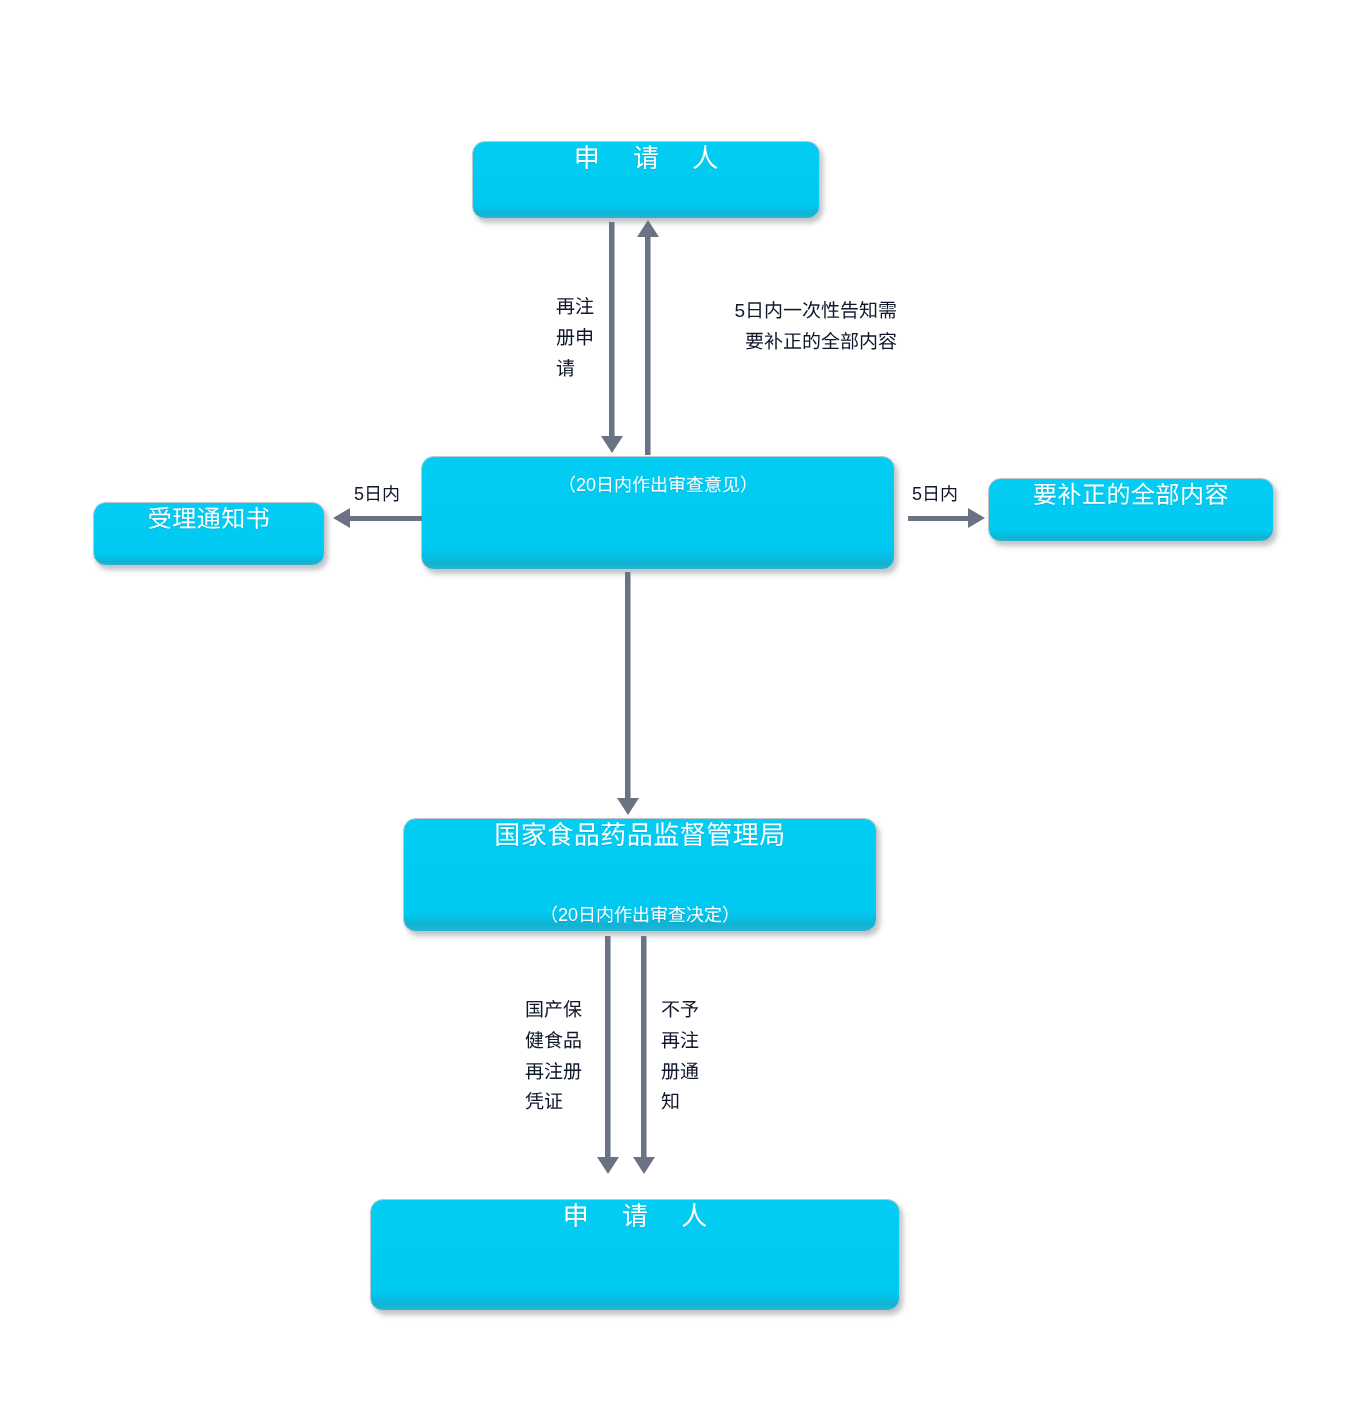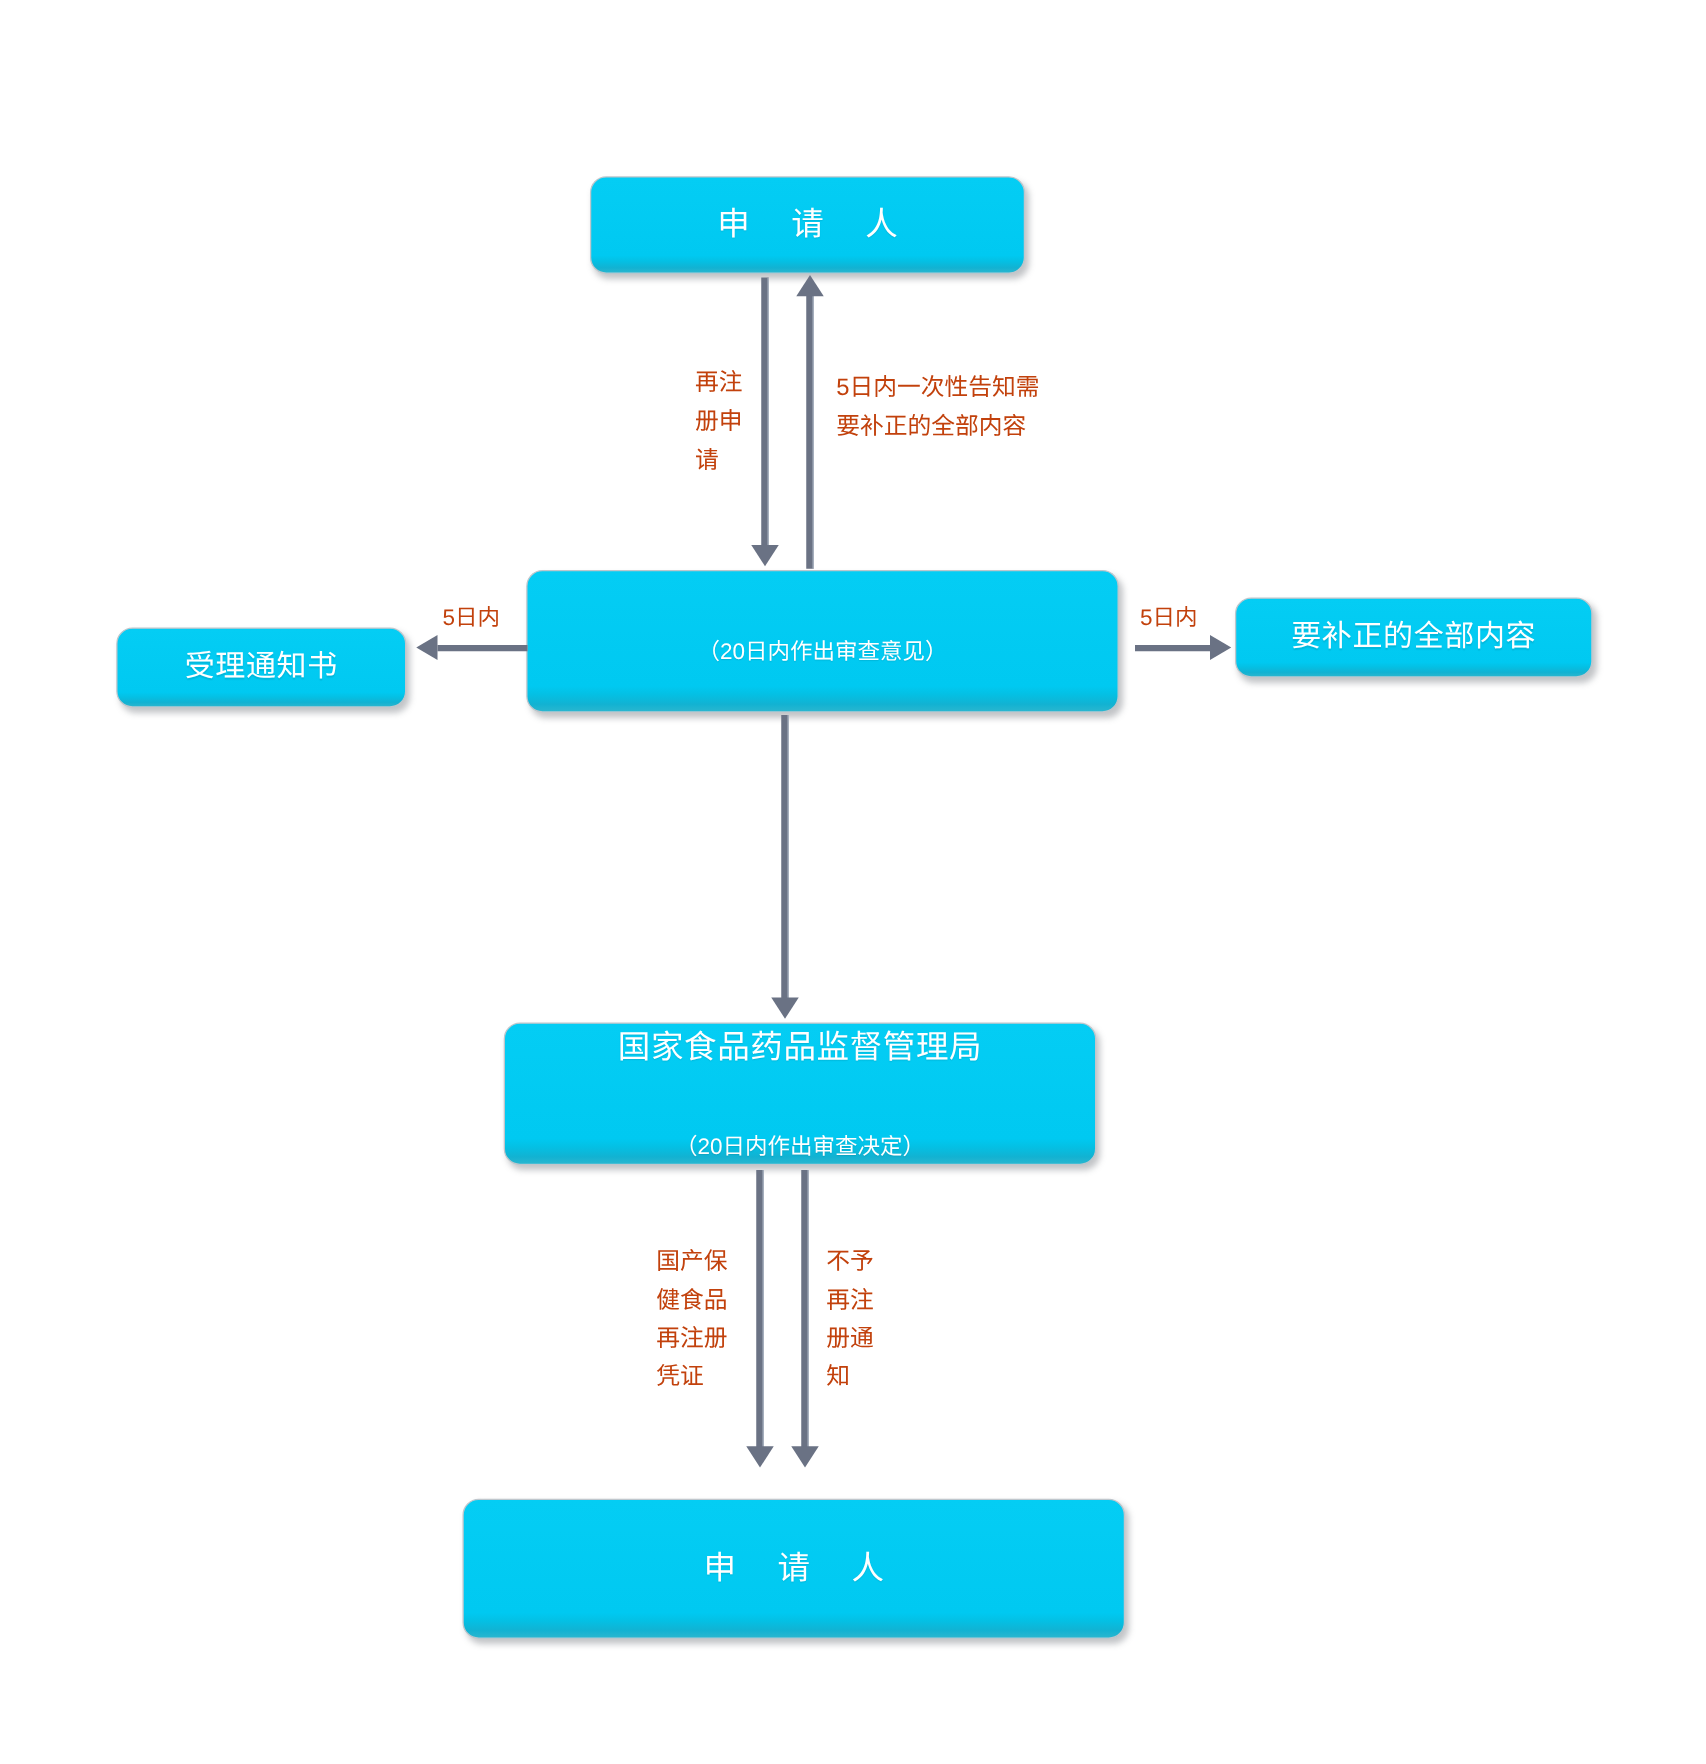--- a/index.html
+++ b/index.html
@@ -31,21 +31,20 @@
         #00c9f1 82%,
         #04c0e4 88%,
         #12b2d2 95%,
         #29b6cf 100%);
     border: 1px solid #bfc6cc;
     border-radius: 13px;
     box-shadow: 3px 4px 5px rgba(120,125,130,0.45);
     display: flex;
     flex-direction: column;
     align-items: center;
-    justify-content: center;
     text-align: center;
     color: #ffffff;
   }
   .node .title {
     font-size: 26px;
     line-height: 1.3;
     letter-spacing: 0.5px;
     text-shadow: 0 1px 1px rgba(0,0,0,0.10);
     white-space: nowrap;
   }
@@ -110,27 +109,27 @@
     position: absolute;
     width: 0; height: 0;
     border-top: 10px solid transparent;
     border-bottom: 10px solid transparent;
     border-left: 17px solid #6a7284;
   }
 
   
   .edge-label {
     position: absolute;
-    color: #c2410c;
+    color: #0f172a;
     font-size: 19px;
     line-height: 1.62;
     white-space: pre-line;
   }
   .edge-label.vertical-stack { width: 2.4em; }
-  .edge-label.wide { width: 12em; }
+  .edge-label.wide { width: 12em; text-align: right; }
   .edge-label.small { font-size: 18px; }
 </style>
 </head>
 <body>
 
 <div id="canvas">
 
   <div class="node" id="node-applicant-top">
     <div class="title spaced">申 请 人</div>
   </div>

